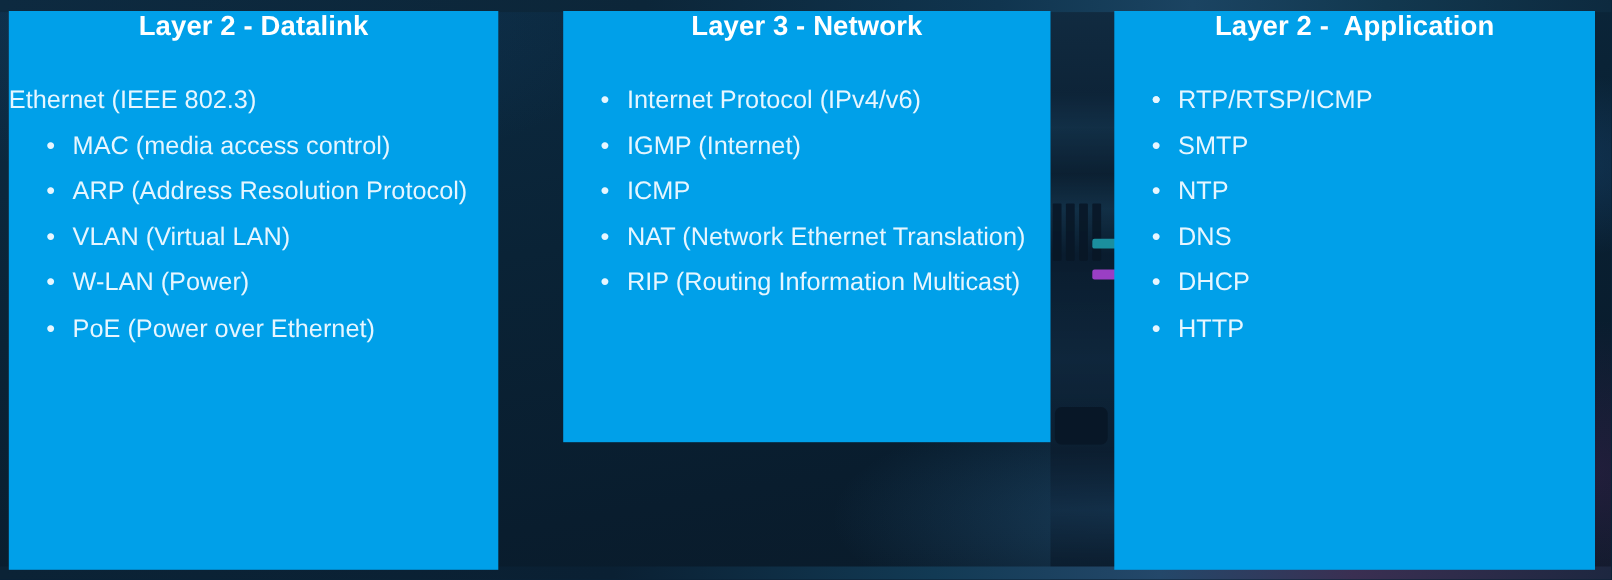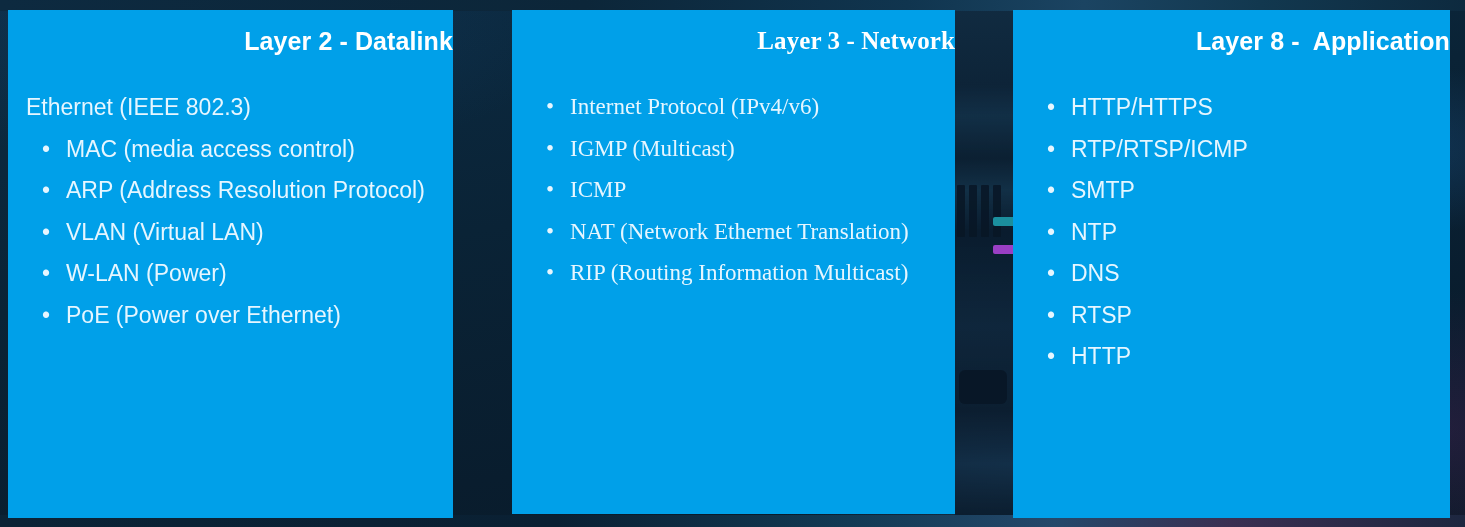--- a/index.html
+++ b/index.html
@@ -75,27 +75,26 @@
       #24486a 72%, #3a2f52 84%, #1d2740 100%);
   }
 
   
   .panel {
     position: absolute;
     background: #00a0e9;
     overflow: hidden;
   }
   #panel-0 { left: 8px;    top: 10px; width: 445px; height: 508px; }
-  #panel-1 { left: 512px;  top: 10px; width: 443px; height: 504px; font-family: Liberation Serif, serif; }
+  #panel-1 { left: 512px;  top: 10px; width: 443px; height: 392px; }
   #panel-2 { left: 1013px; top: 10px; width: 437px; height: 508px; }
 
   .panel-title {
     margin: 0;
-    padding-top: 17px;
-    text-align: right;
+    text-align: center;
     color: #ffffff;
     font-size: 25px;
     font-weight: bold;
     letter-spacing: 0.1px;
     white-space: pre;
   }
 
   .panel-body {
     margin: 0;
     padding: 0;
@@ -118,21 +117,21 @@
     position: absolute;
     left: 16px;
     top: 0;
     color: #e6f6ff;
     font-size: 23px;
     line-height: 41.5px;
   }
   
   .item.nobullet {
     padding-left: 0;
-    margin-left: 18px;
+    margin-left: 0;
   }
 </style>
 </head>
 <body>
 
 <div id="slide">
 
   <div class="bg"></div>
 
   <div class="bg-rack">
@@ -180,63 +179,62 @@
 
   <div class="panel" id="panel-1">
     <div class="panel-title">Layer 3 - Network</div>
     <ul class="panel-body">
       <li class="item">
         <span class="bullet">•</span>
         <span>Internet Protocol (IPv4/v6)</span>
       </li>
       <li class="item">
         <span class="bullet">•</span>
-        <span>IGMP (Multicast)</span>
+        <span>IGMP (Internet)</span>
       </li>
       <li class="item">
         <span class="bullet">•</span>
         <span>ICMP</span>
       </li>
       <li class="item">
         <span class="bullet">•</span>
         <span>NAT (Network Ethernet Translation)</span>
       </li>
       <li class="item">
         <span class="bullet">•</span>
         <span>RIP (Routing Information Multicast)</span>
       </li>
     </ul>
   </div>
 
   <div class="panel" id="panel-2">
-    <div class="panel-title">Layer 8 -  Application</div>
+    <div class="panel-title">Layer 2 -  Application</div>
     <ul class="panel-body">
       <li class="item">
         <span class="bullet">•</span>
-        <span>HTTP/HTTPS</span>
       </li>
       <li class="item">
         <span class="bullet">•</span>
         <span>RTP/RTSP/ICMP</span>
       </li>
       <li class="item">
         <span class="bullet">•</span>
         <span>SMTP</span>
       </li>
       <li class="item">
         <span class="bullet">•</span>
         <span>NTP</span>
       </li>
       <li class="item">
         <span class="bullet">•</span>
         <span>DNS</span>
       </li>
       <li class="item">
         <span class="bullet">•</span>
-        <span>RTSP</span>
+        <span>DHCP</span>
       </li>
       <li class="item">
         <span class="bullet">•</span>
         <span>HTTP</span>
       </li>
     </ul>
   </div>
 
 </div>
 

